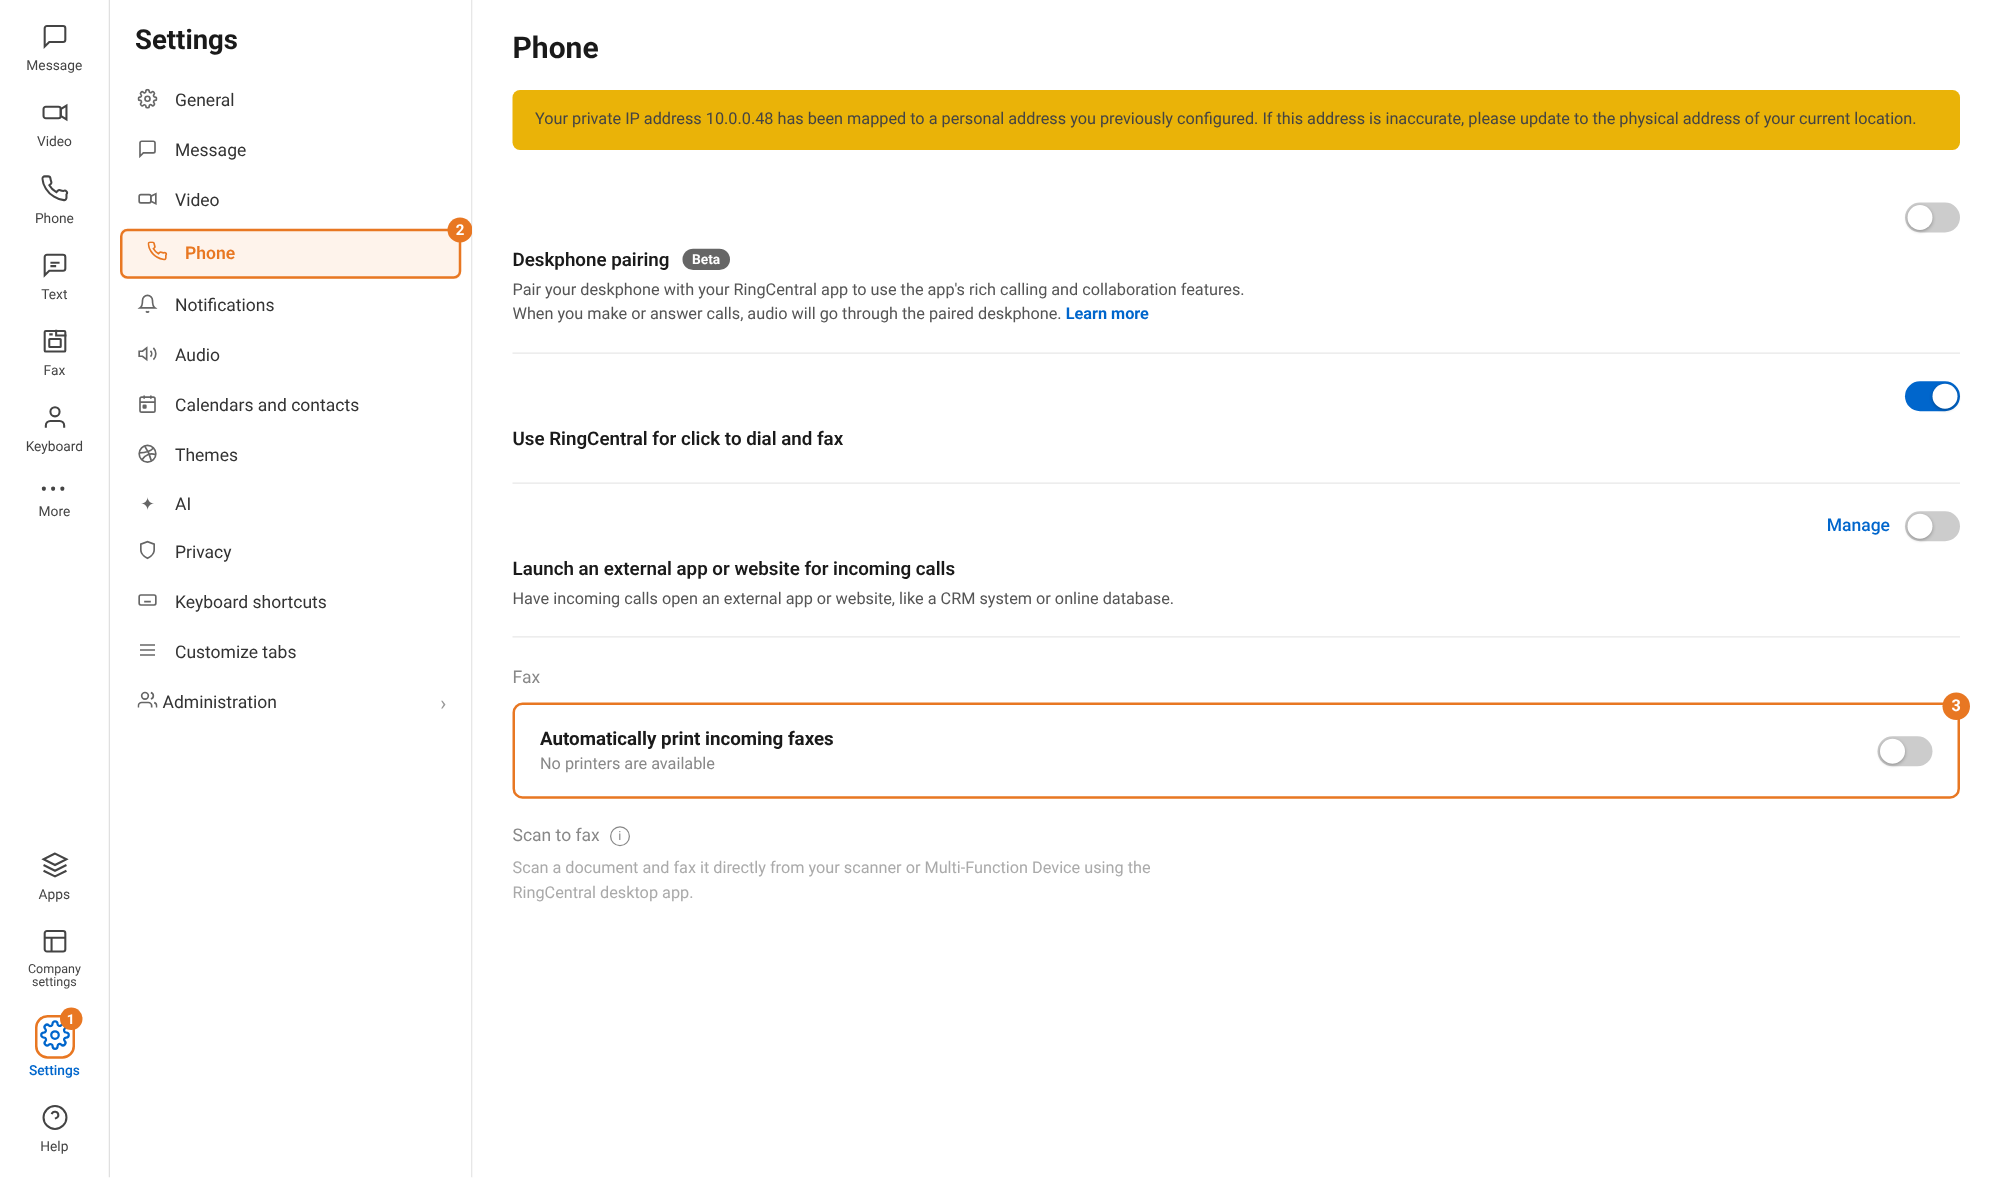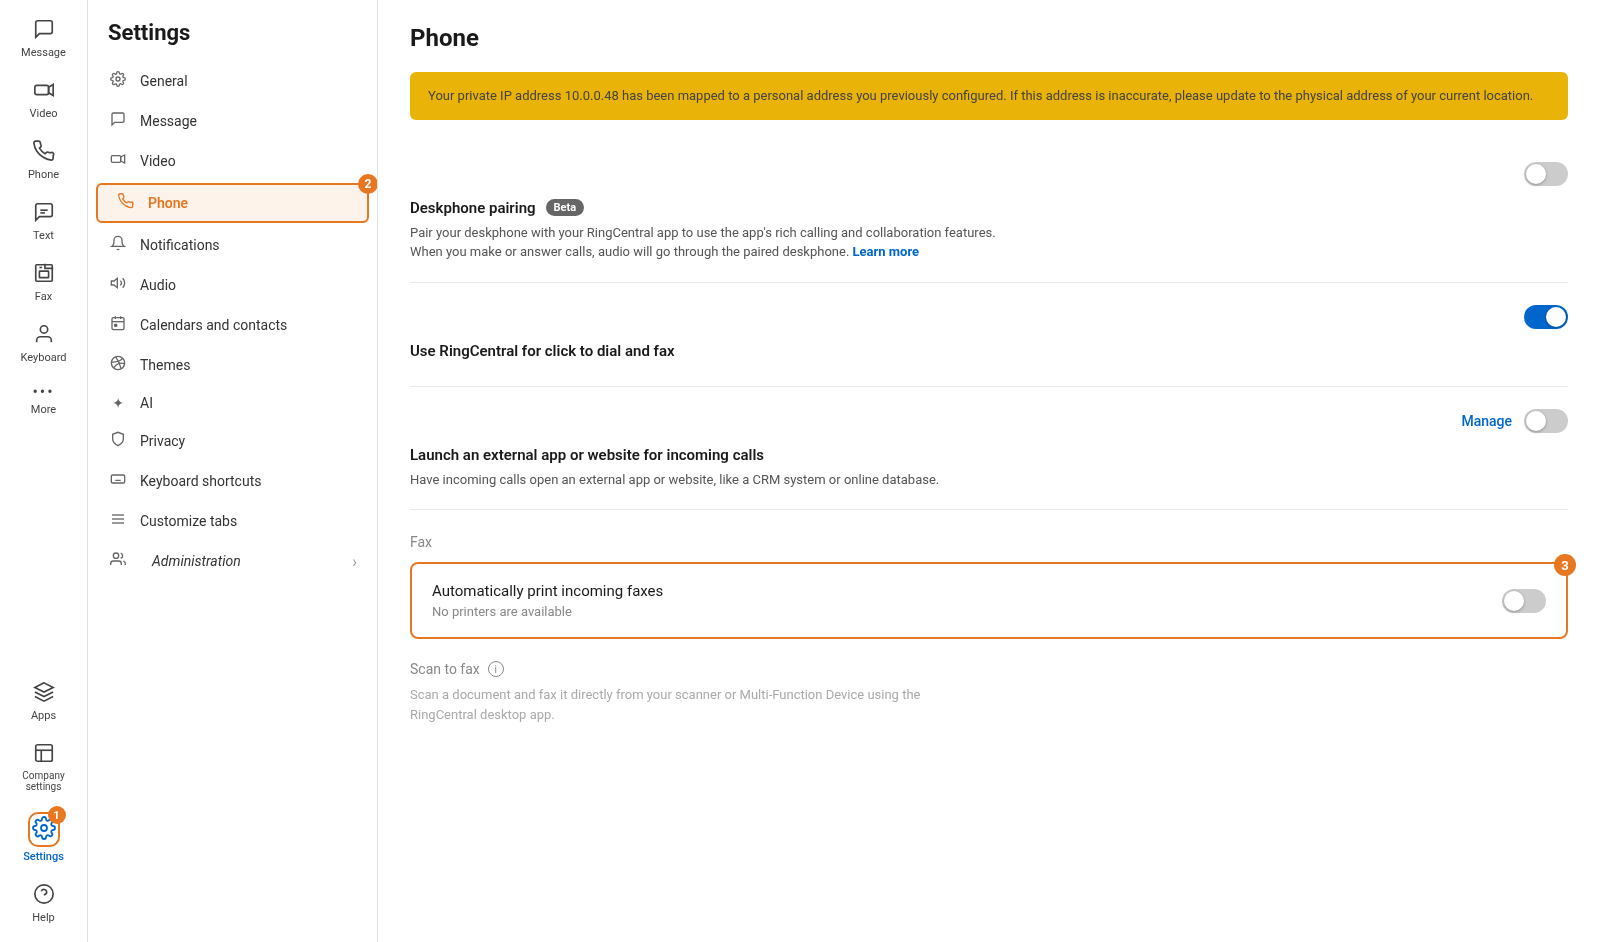--- a/index.html
+++ b/index.html
@@ -108,21 +108,21 @@
     }
     .admin-item {
       display: flex;
       align-items: center;
       justify-content: space-between;
       padding: 10px 20px;
       cursor: pointer;
       font-size: 14px;
       color: #333;
     }
-    .admin-left { display: flex; align-items: center; gap: 24px; font-style: italic; }
+    .admin-left { display: flex; align-items: center; gap: 2px; }
 
     
     .main-content {
       flex: 1;
       padding: 24px 32px;
       overflow-y: auto;
       background: #fff;
     }
     .page-title {
       font-size: 24px;
@@ -226,21 +226,21 @@
       align-items: center;
       justify-content: center;
     }
     .fax-row {
       display: flex;
       align-items: center;
       justify-content: space-between;
     }
     .fax-title {
       font-size: 15px;
-      font-weight: 400;
+      font-weight: 700;
       color: #1a1a1a;
     }
     .fax-desc {
       font-size: 13px;
       color: #888;
       margin-top: 4px;
     }
 
     
     .scan-section { padding: 22px 0; }

